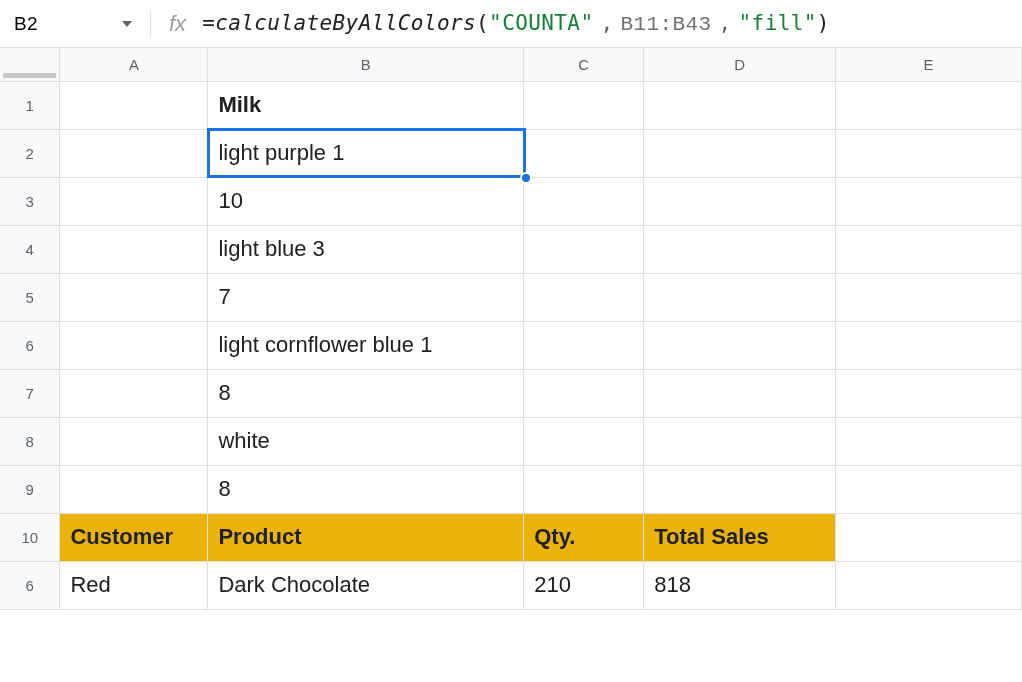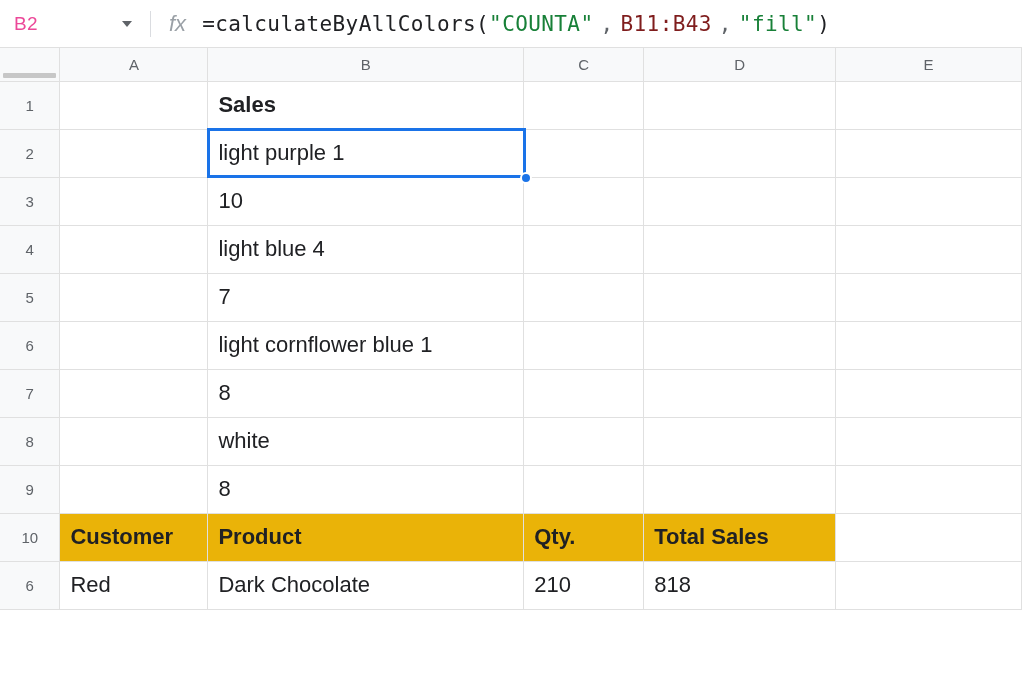--- a/index.html
+++ b/index.html
@@ -19,21 +19,21 @@
     align-items: center;
     height: 48px;
     border-bottom: 1px solid #e0e0e0;
     font-size: 20px;
     color: #3c4043;
   }
   .name-box {
     width: 150px;
     padding-left: 14px;
     font-size: 19px;
-    color: #ec4899;
+    color: #000000;
     letter-spacing: 0.3px;
     display: flex;
     align-items: center;
     justify-content: space-between;
     padding-right: 18px;
   }
   .name-box .dd {
     width: 0; height: 0;
     border-left: 5px solid transparent;
     border-right: 5px solid transparent;
@@ -51,24 +51,24 @@
     font-size: 22px;
     margin: 0 16px 0 10px;
   }
   .formula-text {
     font-family: "Consolas", "Menlo", monospace;
     font-size: 21px;
     letter-spacing: 0.4px;
     display: flex;
     align-items: baseline;
   }
-  .tok-func  { color: #202124; }
+  .tok-func  { color: #202124; font-style: italic; }
   .tok-plain { color: #202124; }
   .tok-str   { color: #188038; }
-  .tok-range { color: #7f1d1d; }
+  .tok-range { color: #737373; font-family: Liberation Mono, monospace; }
   .tok-sep   { color: #5f6368; margin: 0 7px; }
   .tok-paren { color: #202124; }
 
   
   .grid {
     border-collapse: collapse;
     table-layout: fixed;
   }
   .grid th.colh, .grid th.rowh {
     background: #f8f9fa;
@@ -178,21 +178,21 @@
     <th class="corner"></th>
     <th class="colh">A</th>
     <th class="colh sel">B</th>
     <th class="colh">C</th>
     <th class="colh">D</th>
     <th class="colh">E</th>
   </tr>
   <tr>
     <th class="rowh">1</th>
     <td></td>
-    <td class="bold-center">Sales</td>
+    <td class="bold-center">Milk</td>
     <td></td>
     <td></td>
     <td></td>
   </tr>
   <tr>
     <th class="rowh sel">2</th>
     <td></td>
     <td>light purple 1</td>
     <td></td>
     <td></td>
@@ -202,21 +202,21 @@
     <th class="rowh">3</th>
     <td></td>
     <td>10</td>
     <td></td>
     <td></td>
     <td></td>
   </tr>
   <tr>
     <th class="rowh">4</th>
     <td></td>
-    <td>light blue 4</td>
+    <td>light blue 3</td>
     <td></td>
     <td></td>
     <td></td>
   </tr>
   <tr>
     <th class="rowh">5</th>
     <td></td>
     <td>7</td>
     <td></td>
     <td></td>

